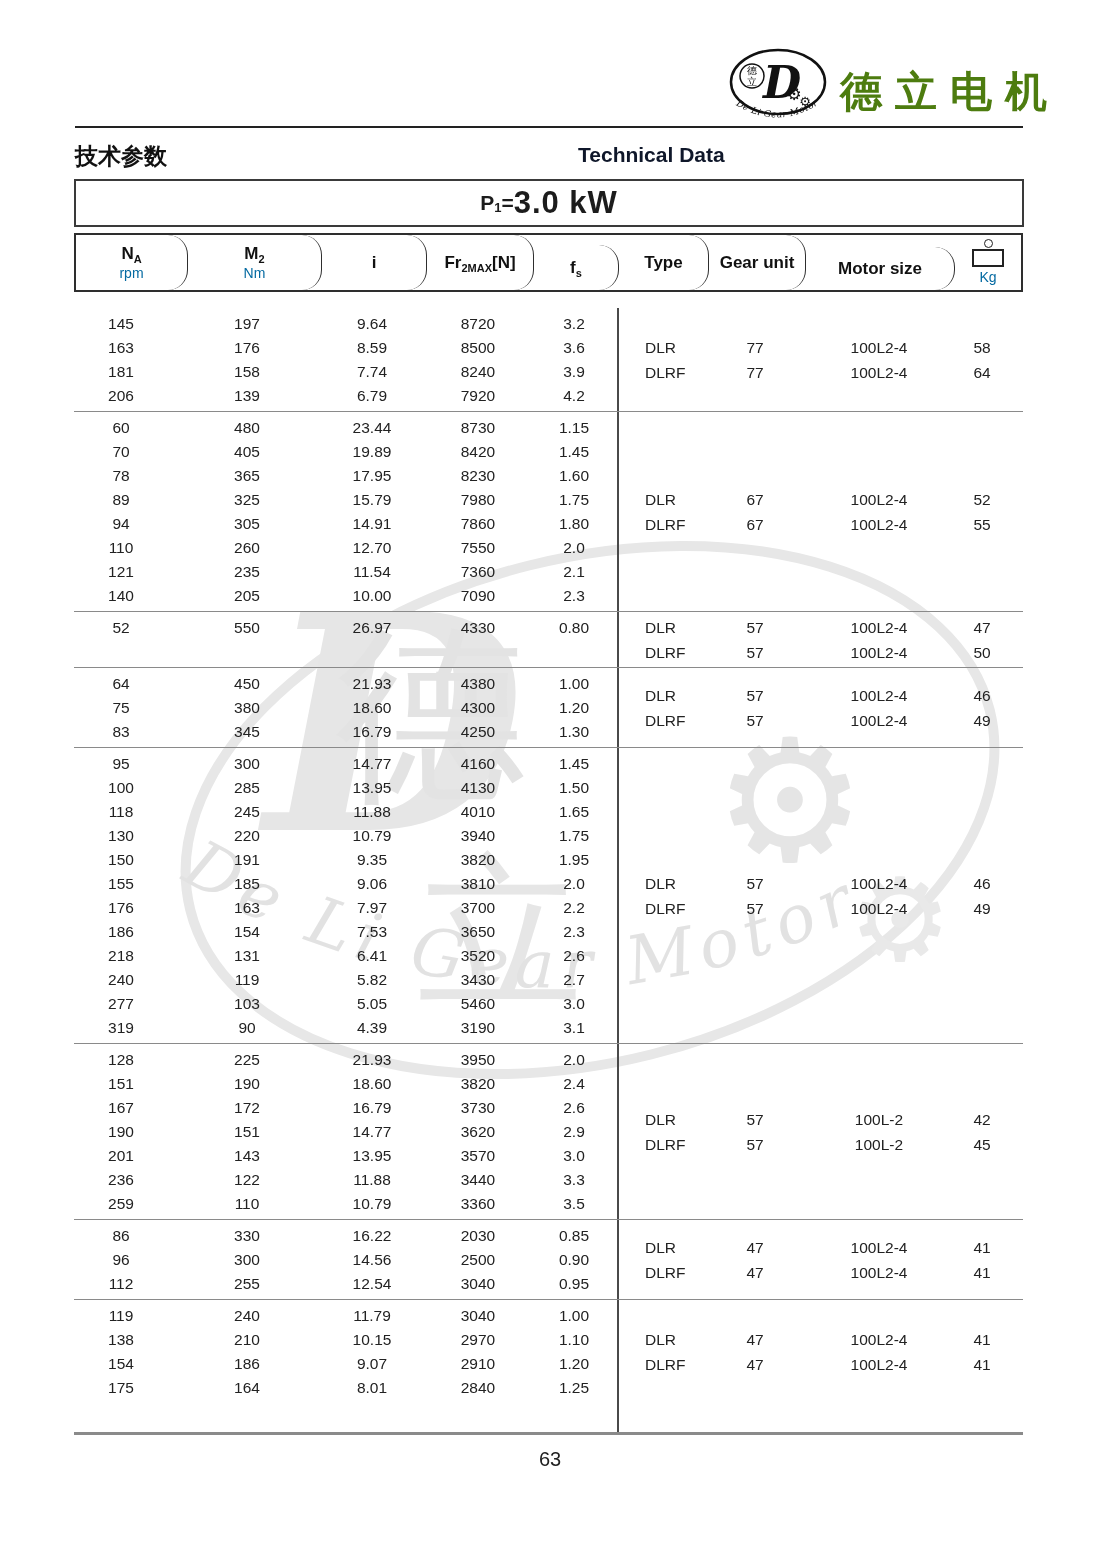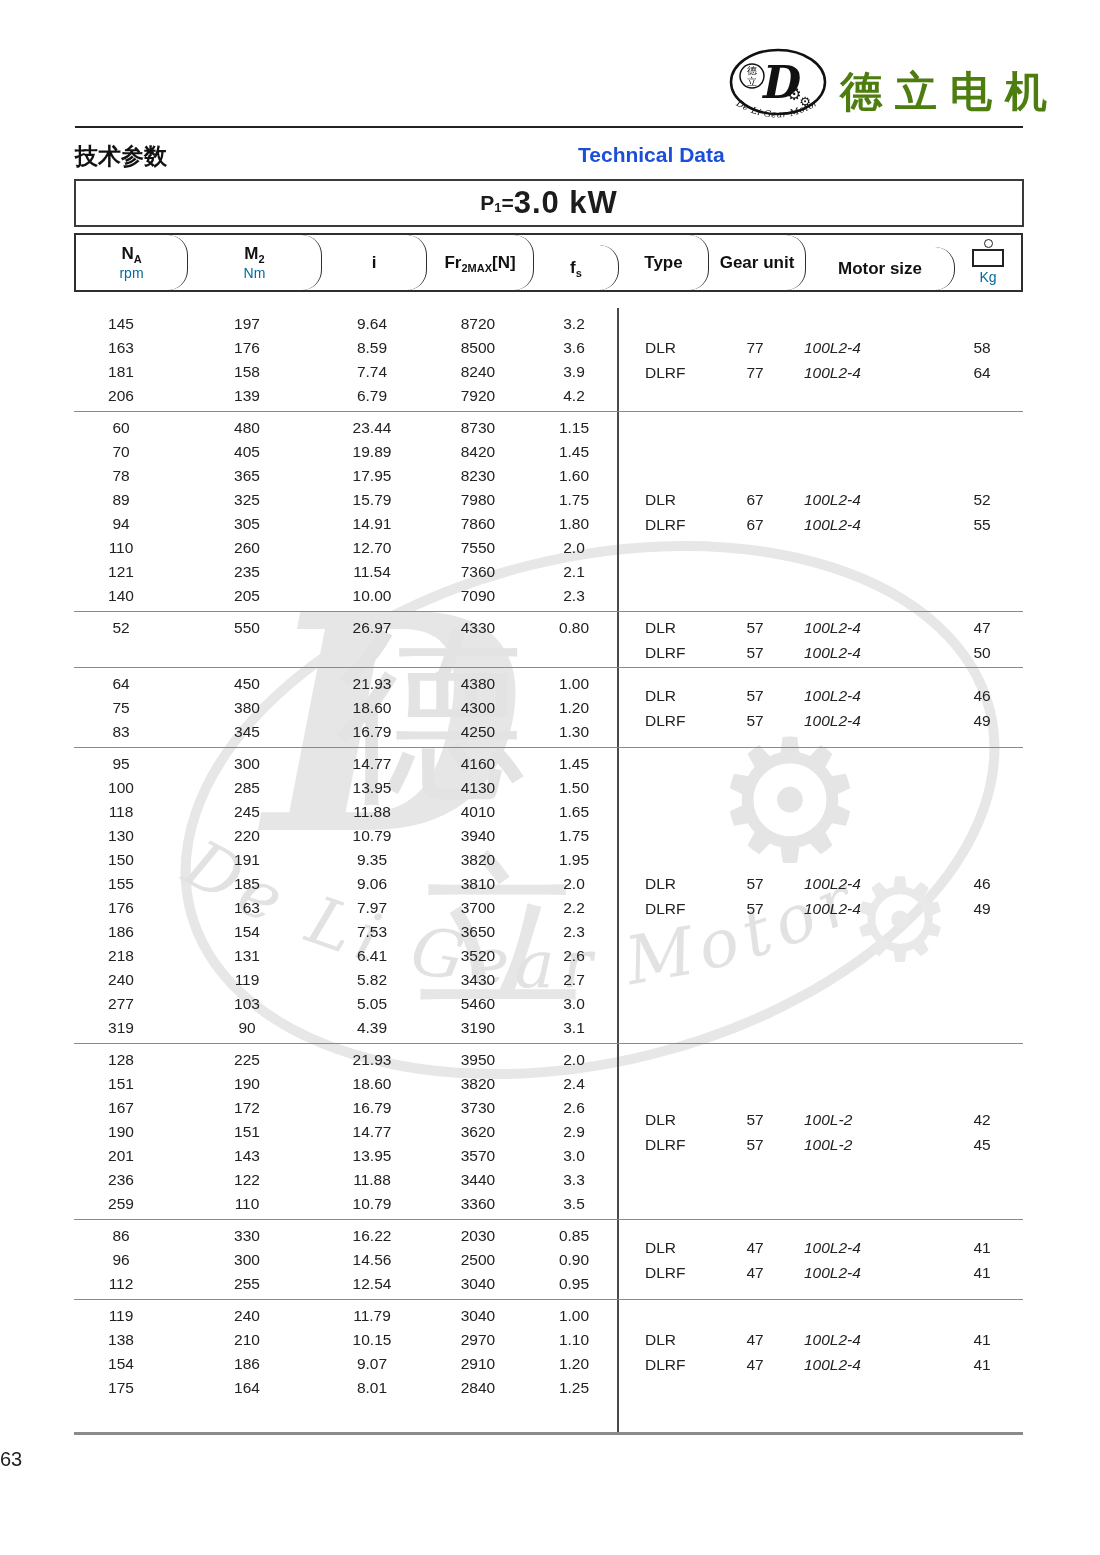--- a/index.html
+++ b/index.html
@@ -8,21 +8,21 @@
   
   #watermark{position:absolute;left:0;top:0;width:1100px;height:1555px;z-index:0;pointer-events:none;}
   
   .fg{position:relative;z-index:1;}
   
   #logo{position:absolute;left:726px;top:46px;}
   #brand{position:absolute;left:840px;top:64px;font-family:"DejaVu Serif",serif;
          font-weight:bold;font-size:42px;letter-spacing:13px;color:#4d7c0f;white-space:nowrap;}
   #head-rule{position:absolute;left:75px;top:126px;width:948px;height:0;border-top:2.5px solid #222;}
   #section-cn{position:absolute;left:75px;top:141px;font-size:23px;font-weight:bold;color:#111;}
-  #section-en{position:absolute;left:578px;top:143px;font-size:21px;font-weight:bold;color:#1d4ed8;}
+  #section-en{position:absolute;left:578px;top:143px;font-size:21px;font-weight:bold;color:#0f172a;}
   
   #power-box{position:absolute;left:74px;top:179px;width:946px;height:44px;border:2px solid #3a3a3a;
              display:flex;align-items:center;justify-content:center;}
   .p-main{font-size:21px;font-weight:bold;}
   .p-sub{font-size:13px;font-weight:bold;position:relative;top:4px;}
   .p-eq{font-size:21px;font-weight:bold;}
   .p-val{font-size:31px;font-weight:800;letter-spacing:1px;}
   
   #thead{position:absolute;left:74px;top:233px;width:949px;height:59px;display:flex;
          border:2px solid #2e2e2e;box-sizing:border-box;background:transparent;}
@@ -53,24 +53,24 @@
   .c{position:absolute;font-size:15.5px;color:#222;text-align:center;}
   .c-na{left:0;width:94px;}
   .c-m2{left:121px;width:104px;}
   .c-i{left:246px;width:104px;}
   .c-fr{left:352px;width:104px;}
   .c-fs{left:446px;width:108px;}
   .ann{position:absolute;left:0;right:0;height:24px;line-height:24px;}
   .a{position:absolute;font-size:15.5px;color:#222;}
   .a-type{left:571px;width:80px;text-align:left;}
   .a-gear{left:631px;width:100px;text-align:center;}
-  .a-motor{left:730px;width:150px;text-align:left;font-style:italic;}
+  .a-motor{left:730px;width:150px;text-align:center;}
   .a-kg{left:878px;width:60px;text-align:center;}
   
-  #page-num{position:absolute;left:0;top:1448px;width:1100px;text-align:left;font-size:20px;color:#222;}
+  #page-num{position:absolute;left:0;top:1448px;width:1100px;text-align:center;font-size:20px;color:#222;}
 </style>
 </head>
 <body>
 
 <div id="sheet">
 
   <svg id="watermark" viewBox="0 0 1100 1555" xmlns="http://www.w3.org/2000/svg">
     <g transform="rotate(-14 590 810)">
       <ellipse cx="590" cy="810" rx="412" ry="252" fill="none" stroke="#e7e7e7" stroke-width="10"></ellipse>
     </g>

